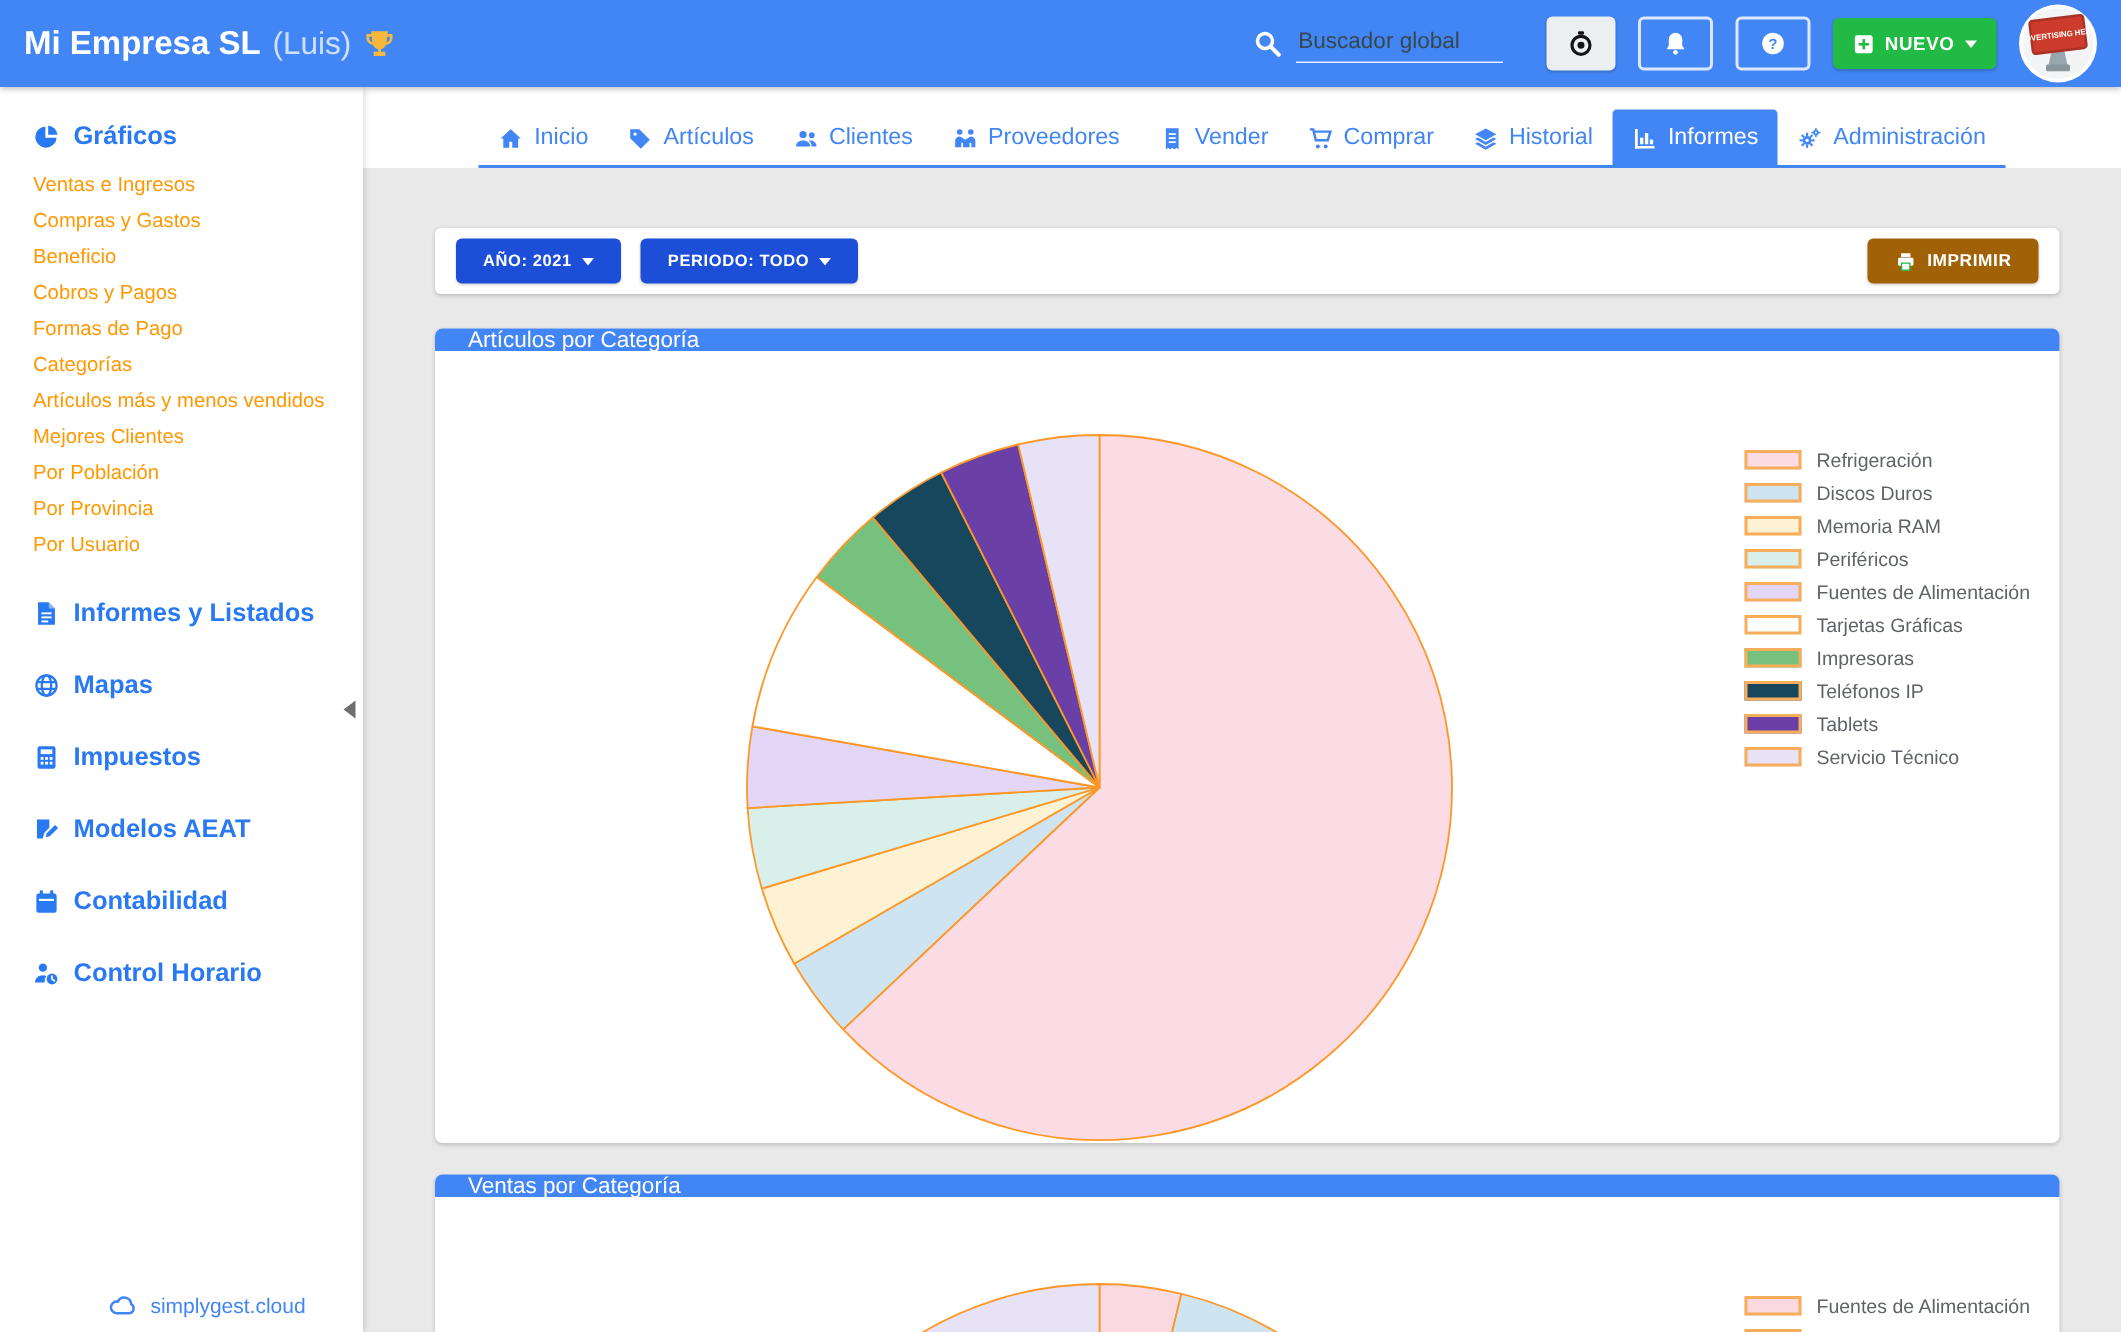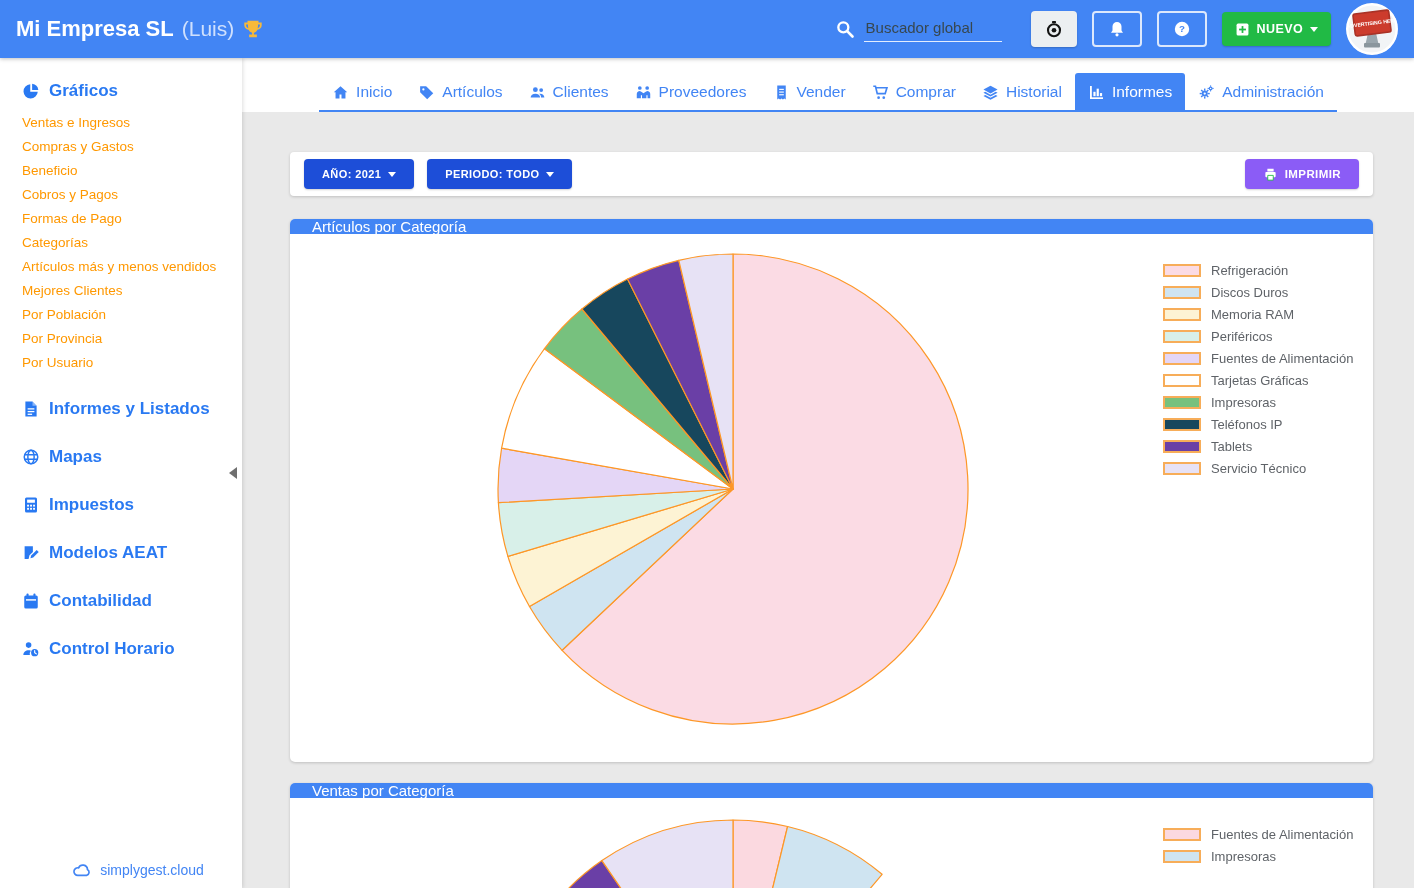--- a/index.html
+++ b/index.html
@@ -63,28 +63,28 @@
   
   .filter-card { position:absolute; top:152px; left:290px; width:1083px; height:44px; background:#fff;
                  border-radius:4px; box-shadow:0 1px 3px rgba(0,0,0,.18); display:flex;
                  align-items:center; padding:0 14px; gap:13px; }
   .btn-amber, .btn-green { border:none; color:#fff; font-weight:bold; font-size:11px;
                  letter-spacing:.4px; border-radius:4px; height:30px; display:flex; align-items:center;
                  gap:7px; padding:0 18px; cursor:pointer; box-shadow:0 1px 2px rgba(0,0,0,.18);
                  font-family:inherit; }
   .btn-amber { background:#1d4ed8; }
   .btn-amber .caret { border-top-color:#fff; }
-  .btn-green { background:#8b5cf6; margin-left:auto; font-size:11.5px; }
+  .btn-green { background:#a16207; margin-left:auto; font-size:11.5px; }
   .btn-green .ic { width:15px; height:15px; }
 
   .card { position:absolute; left:290px; width:1083px; background:#fff; border-radius:5px;
           box-shadow:0 1px 3px rgba(0,0,0,.18); }
   .card-head { height:15px; background:#4285f4; border-radius:5px 5px 0 0; color:#fff;
                font-size:15px; display:flex; align-items:center; padding-left:22px; }
-  .card-body { position:relative; }
+  .card-body { position:relative;margin-top:36px; }
   #card1 { top:219px; height:543px; }
   #card1 .card-body { height:512px; }
   #card2 { top:783px; height:420px; }
   #card2 .card-body { height:389px; }
   .pie-svg { position:absolute; top:0; left:0; }
 
   .legend { position:absolute; left:873px; top:28px; list-style:none; }
   .legend li { display:flex; align-items:center; margin-bottom:5px; height:17px; cursor:pointer; }
   .legend .sw { width:38px; height:13px; border:2px solid #f7ad59; margin-right:10px; flex:none; }
   .legend .lb { font-size:13px; color:#5f6368; white-space:nowrap; }

